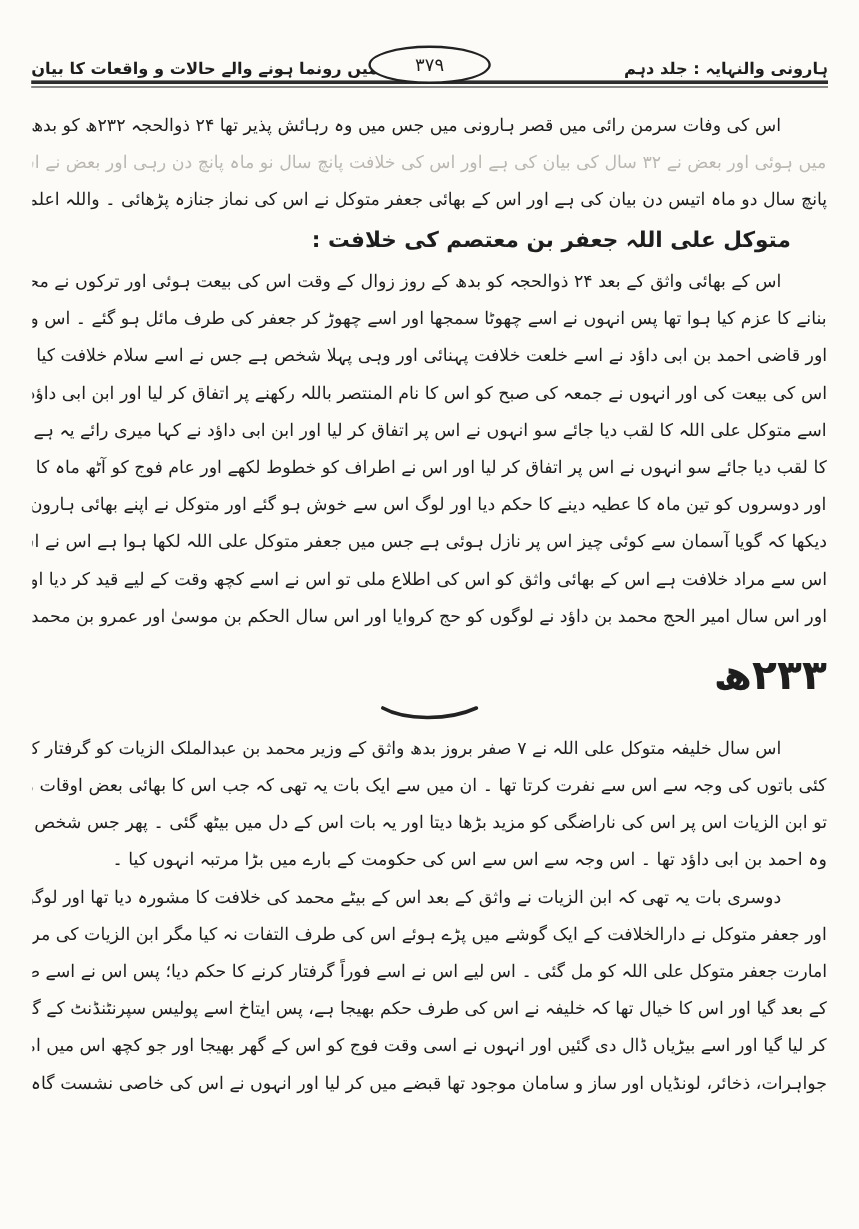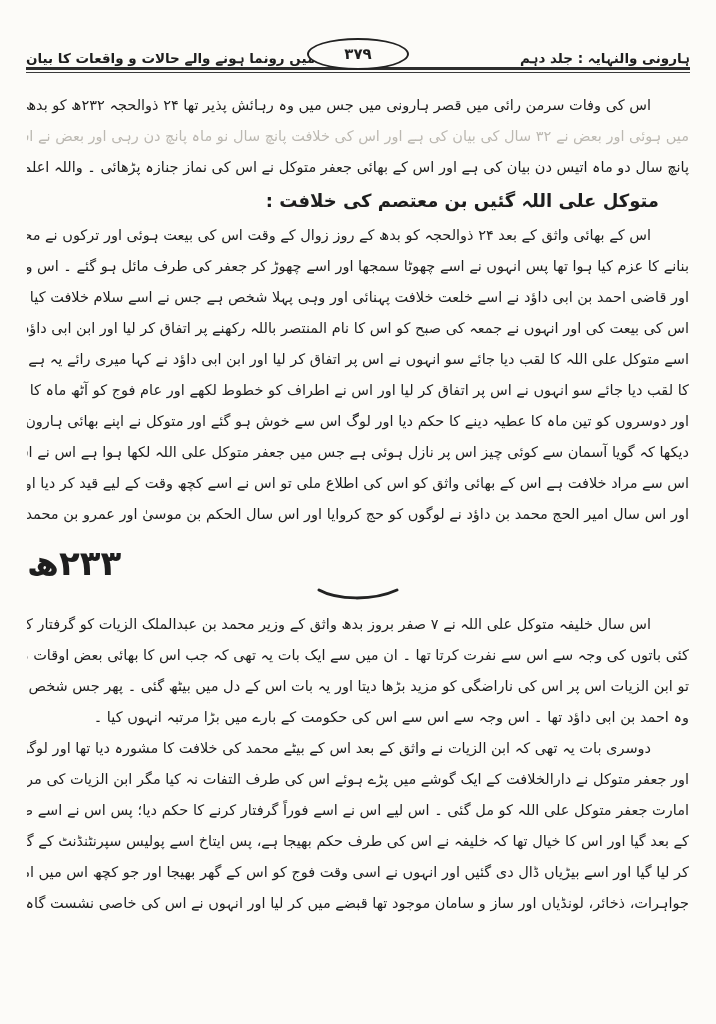--- a/index.html
+++ b/index.html
@@ -24,21 +24,21 @@
   .hdr-left  { padding-right:8px; }
   .rules { position:absolute; top:67px; left:26px; right:26px; }
   .rule-a { height:3px; background:#2d2d2d; }
   .rule-b { height:1px; background:#3a3a3a; margin-top:2px; }
   .page-number-oval {
     position:absolute; top:38px; left:50%; transform:translateX(-50%);
     width:102px; height:32px;
     border:2px solid #222; border-radius:50%;
     background:#fcfbf8;
     display:flex; align-items:center; justify-content:center;
-    font-size:15px; font-weight:bold; letter-spacing:2px;
+    font-size:15px; font-weight:normal; letter-spacing:2px;
     z-index:2;
   }
   
   .body-text {
     position:absolute; top:90px; right:27px; left:27px;
     direction:rtl;
     font-size:14.5px;
   }
   .line {
     line-height:31px;
@@ -50,21 +50,21 @@
   .line.indent { padding-right:38px; }
   .line.short  { text-align-last:right; }
   .line.faded  { color:#a09c94; opacity:.7; filter:blur(.3px); }
   .section-heading {
     font-size:18px; font-weight:bold;
     line-height:34px;
     padding-right:30px;
     margin:1px 0 2px;
   }
   .year-heading {
-    text-align:left;
+    text-align:right;
     margin:12px 0 8px;
     line-height:42px;
   }
   .year-number { font-size:34px; font-weight:bold; }
   .year-flourish { display:block; margin:-4px auto 0; }
 </style>
 </head>
 <body>
 
 <div class="page">
@@ -84,21 +84,21 @@
   </div>
 
   <div class="body-text">
 
     <div class="para">
         <div class="line indent">اس کی وفات سرمن رائی میں قصر ہارونی میں جس میں وہ رہائش پذیر تھا ۲۴ ذوالحجہ ۲۳۲ھ کو بدھ کے روز ۳۶ سال کی عمر</div>
         <div class="line faded">میں ہوئی اور بعض نے ۳۲ سال کی بیان کی ہے اور اس کی خلافت پانچ سال نو ماہ پانچ دن رہی اور بعض نے اس کی مدت خلافت</div>
         <div class="line short">پانچ سال دو ماہ اتیس دن بیان کی ہے اور اس کے بھائی جعفر متوکل نے اس کی نماز جنازہ پڑھائی ۔ واللہ اعلم</div>
       </div>
 
-    <h2 class="section-heading">متوکل علی اللہ گئیں بن معتصم کی خلافت :</h2>
+    <h2 class="section-heading">متوکل علی اللہ جعفر بن معتصم کی خلافت :</h2>
 
     <div class="para">
         <div class="line indent">اس کے بھائی واثق کے بعد ۲۴ ذوالحجہ کو بدھ کے روز زوال کے وقت اس کی بیعت ہوئی اور ترکوں نے محمد بن واثق کو امیر</div>
         <div class="line">بنانے کا عزم کیا ہوا تھا پس انہوں نے اسے چھوٹا سمجھا اور اسے چھوڑ کر جعفر کی طرف مائل ہو گئے ۔ اس وقت اس کی عمر ۲۶ سال تھی</div>
         <div class="line">اور قاضی احمد بن ابی داؤد نے اسے خلعت خلافت پہنائی اور وہی پہلا شخص ہے جس نے اسے سلام خلافت کیا اور عوام و خواص نے</div>
         <div class="line">اس کی بیعت کی اور انہوں نے جمعہ کی صبح کو اس کا نام المنتصر باللہ رکھنے پر اتفاق کر لیا اور ابن ابی داؤد نے کہا میری رائے یہ ہے کہ</div>
         <div class="line">اسے متوکل علی اللہ کا لقب دیا جائے سو انہوں نے اس پر اتفاق کر لیا اور ابن ابی داؤد نے کہا میری رائے یہ ہے کہ اسے متوکل علی اللہ</div>
         <div class="line">کا لقب دیا جائے سو انہوں نے اس پر اتفاق کر لیا اور اس نے اطراف کو خطوط لکھے اور عام فوج کو آٹھ ماہ کا اور مغاربہ کو چار ماہ کا</div>
         <div class="line">اور دوسروں کو تین ماہ کا عطیہ دینے کا حکم دیا اور لوگ اس سے خوش ہو گئے اور متوکل نے اپنے بھائی ہارون واثق کی زندگی میں خواب</div>
         <div class="line">دیکھا کہ گویا آسمان سے کوئی چیز اس پر نازل ہوئی ہے جس میں جعفر متوکل علی اللہ لکھا ہوا ہے اس نے اس کی تعبیر پوچھی تو بتایا گیا کہ</div>

